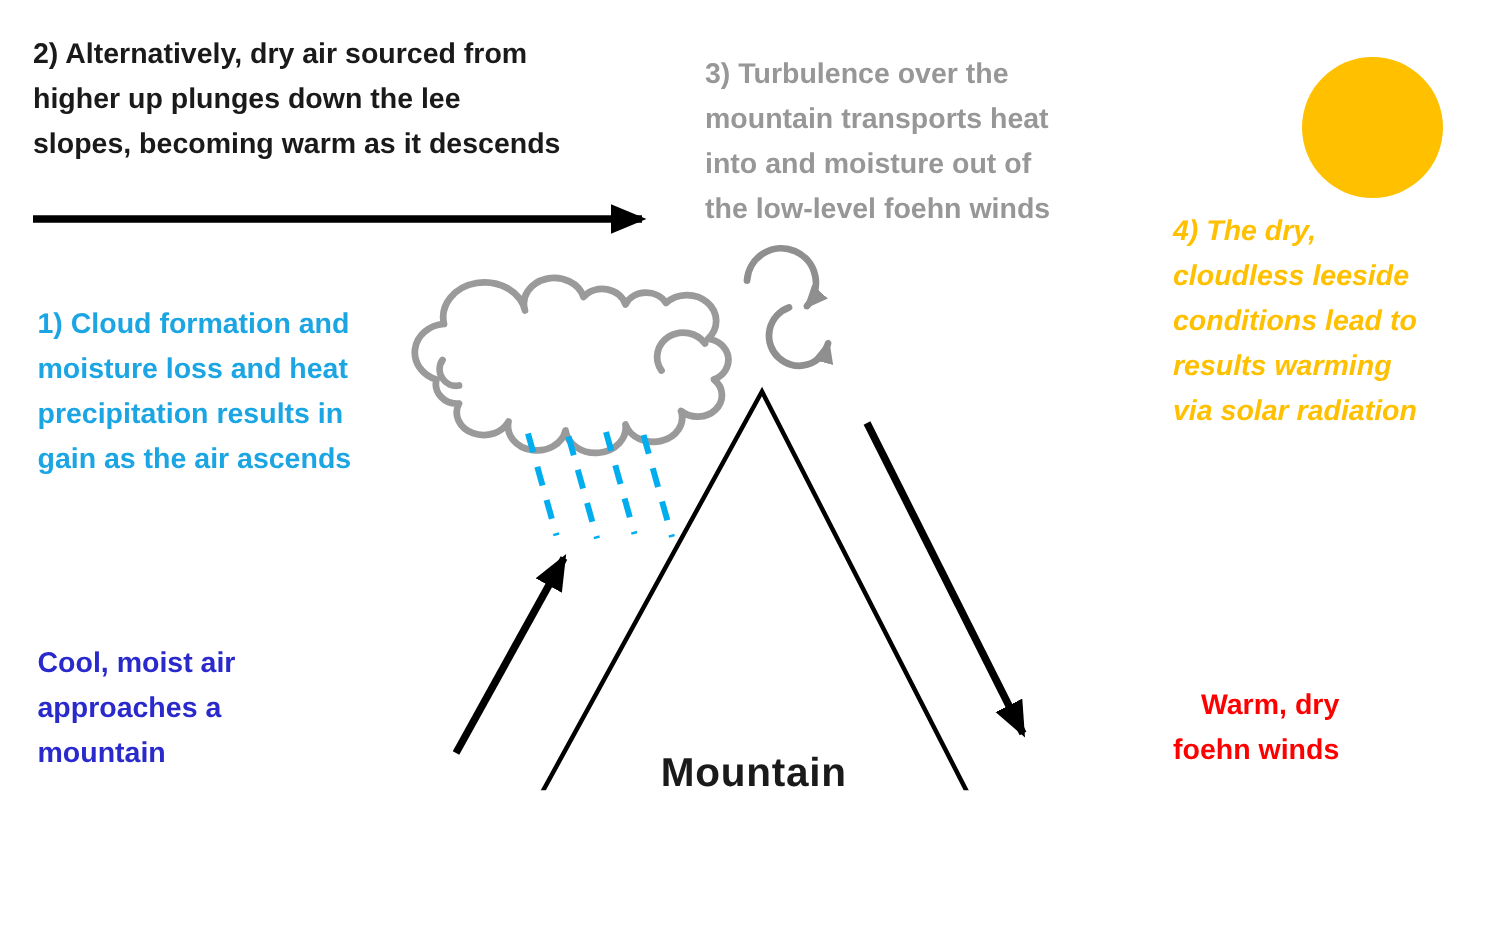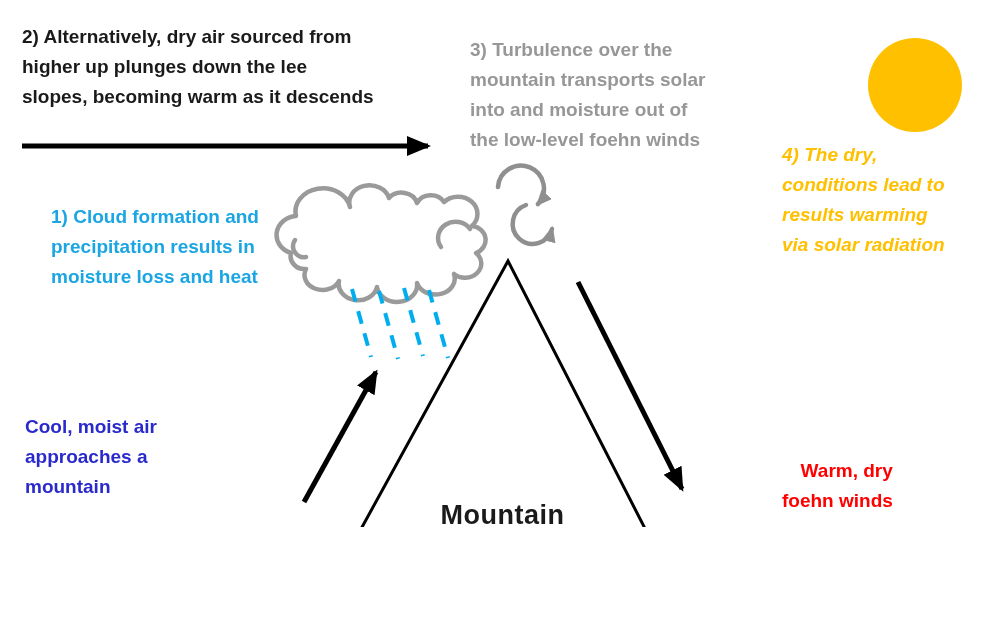--- a/index.html
+++ b/index.html
@@ -4,21 +4,21 @@
 <style>
   html,body{margin:0;padding:0;background:#fff;}
   .stage{
     position:relative;width:1000px;height:527px;background:#fff;overflow:hidden;
     font-family:"Liberation Sans",sans-serif;font-weight:bold;
   }
   .txt{position:absolute;font-size:19px;line-height:30px;white-space:nowrap;}
   .txt .line{display:block;}
   .c-ink{color:var(--ink);}
   .c-gray{color:var(--gray_text);}
-  .c-cyan{color:var(--cyan_text);margin-left:26px;}
+  .c-cyan{color:var(--cyan_text);}
   .c-blue{color:var(--blue_text);}
   .c-red{color:var(--red_text);text-align:right;}
   .c-orange{color:var(--orange);}
   .mountain-label{
     position:absolute;left:400px;top:500px;width:205px;text-align:center;
     font-size:27px;color:var(--ink);letter-spacing:0.5px;
   }
   svg.scene{position:absolute;left:0;top:0;pointer-events:none;}
   .stroke-line{stroke:var(--line);}
   .stroke-cloud{stroke:var(--gray_shape);}
@@ -86,39 +86,41 @@
   </svg>
 
   <div class="txt c-ink" style="left:22px;top:22px;">
     <span class="line">2) Alternatively, dry air sourced from</span>
     <span class="line">higher up plunges down the lee</span>
     <span class="line">slopes, becoming warm as it descends</span>
   </div>
 
   <div class="txt c-gray" style="left:470px;top:35px;">
     <span class="line">3) Turbulence over the</span>
-    <span class="line">mountain transports solar</span>
+    <span class="line">mountain transports heat</span>
     <span class="line">into and moisture out of</span>
     <span class="line">the low-level foehn winds</span>
   </div>
 
   <div class="txt c-orange" style="left:782px;top:140px;font-style:italic;">
     <span class="line">4) The dry,</span>
+    <span class="line">cloudless leeside</span>
     <span class="line">conditions lead to</span>
     <span class="line">results warming</span>
     <span class="line">via solar radiation</span>
   </div>
 
   <div class="txt c-cyan" style="left:25px;top:202px;">
     <span class="line">1) Cloud formation and</span>
+    <span class="line">moisture loss and heat</span>
     <span class="line">precipitation results in</span>
-    <span class="line">moisture loss and heat</span>
+    <span class="line">gain as the air ascends</span>
   </div>
 
-  <div class="txt c-blue" style="left:25px;top:412px;">
+  <div class="txt c-blue" style="left:25px;top:428px;">
     <span class="line">Cool, moist air</span>
     <span class="line">approaches a</span>
     <span class="line">mountain</span>
   </div>
 
   <div class="txt c-red" style="left:782px;top:456px;">
     <span class="line">Warm, dry</span>
     <span class="line">foehn winds</span>
   </div>
 

